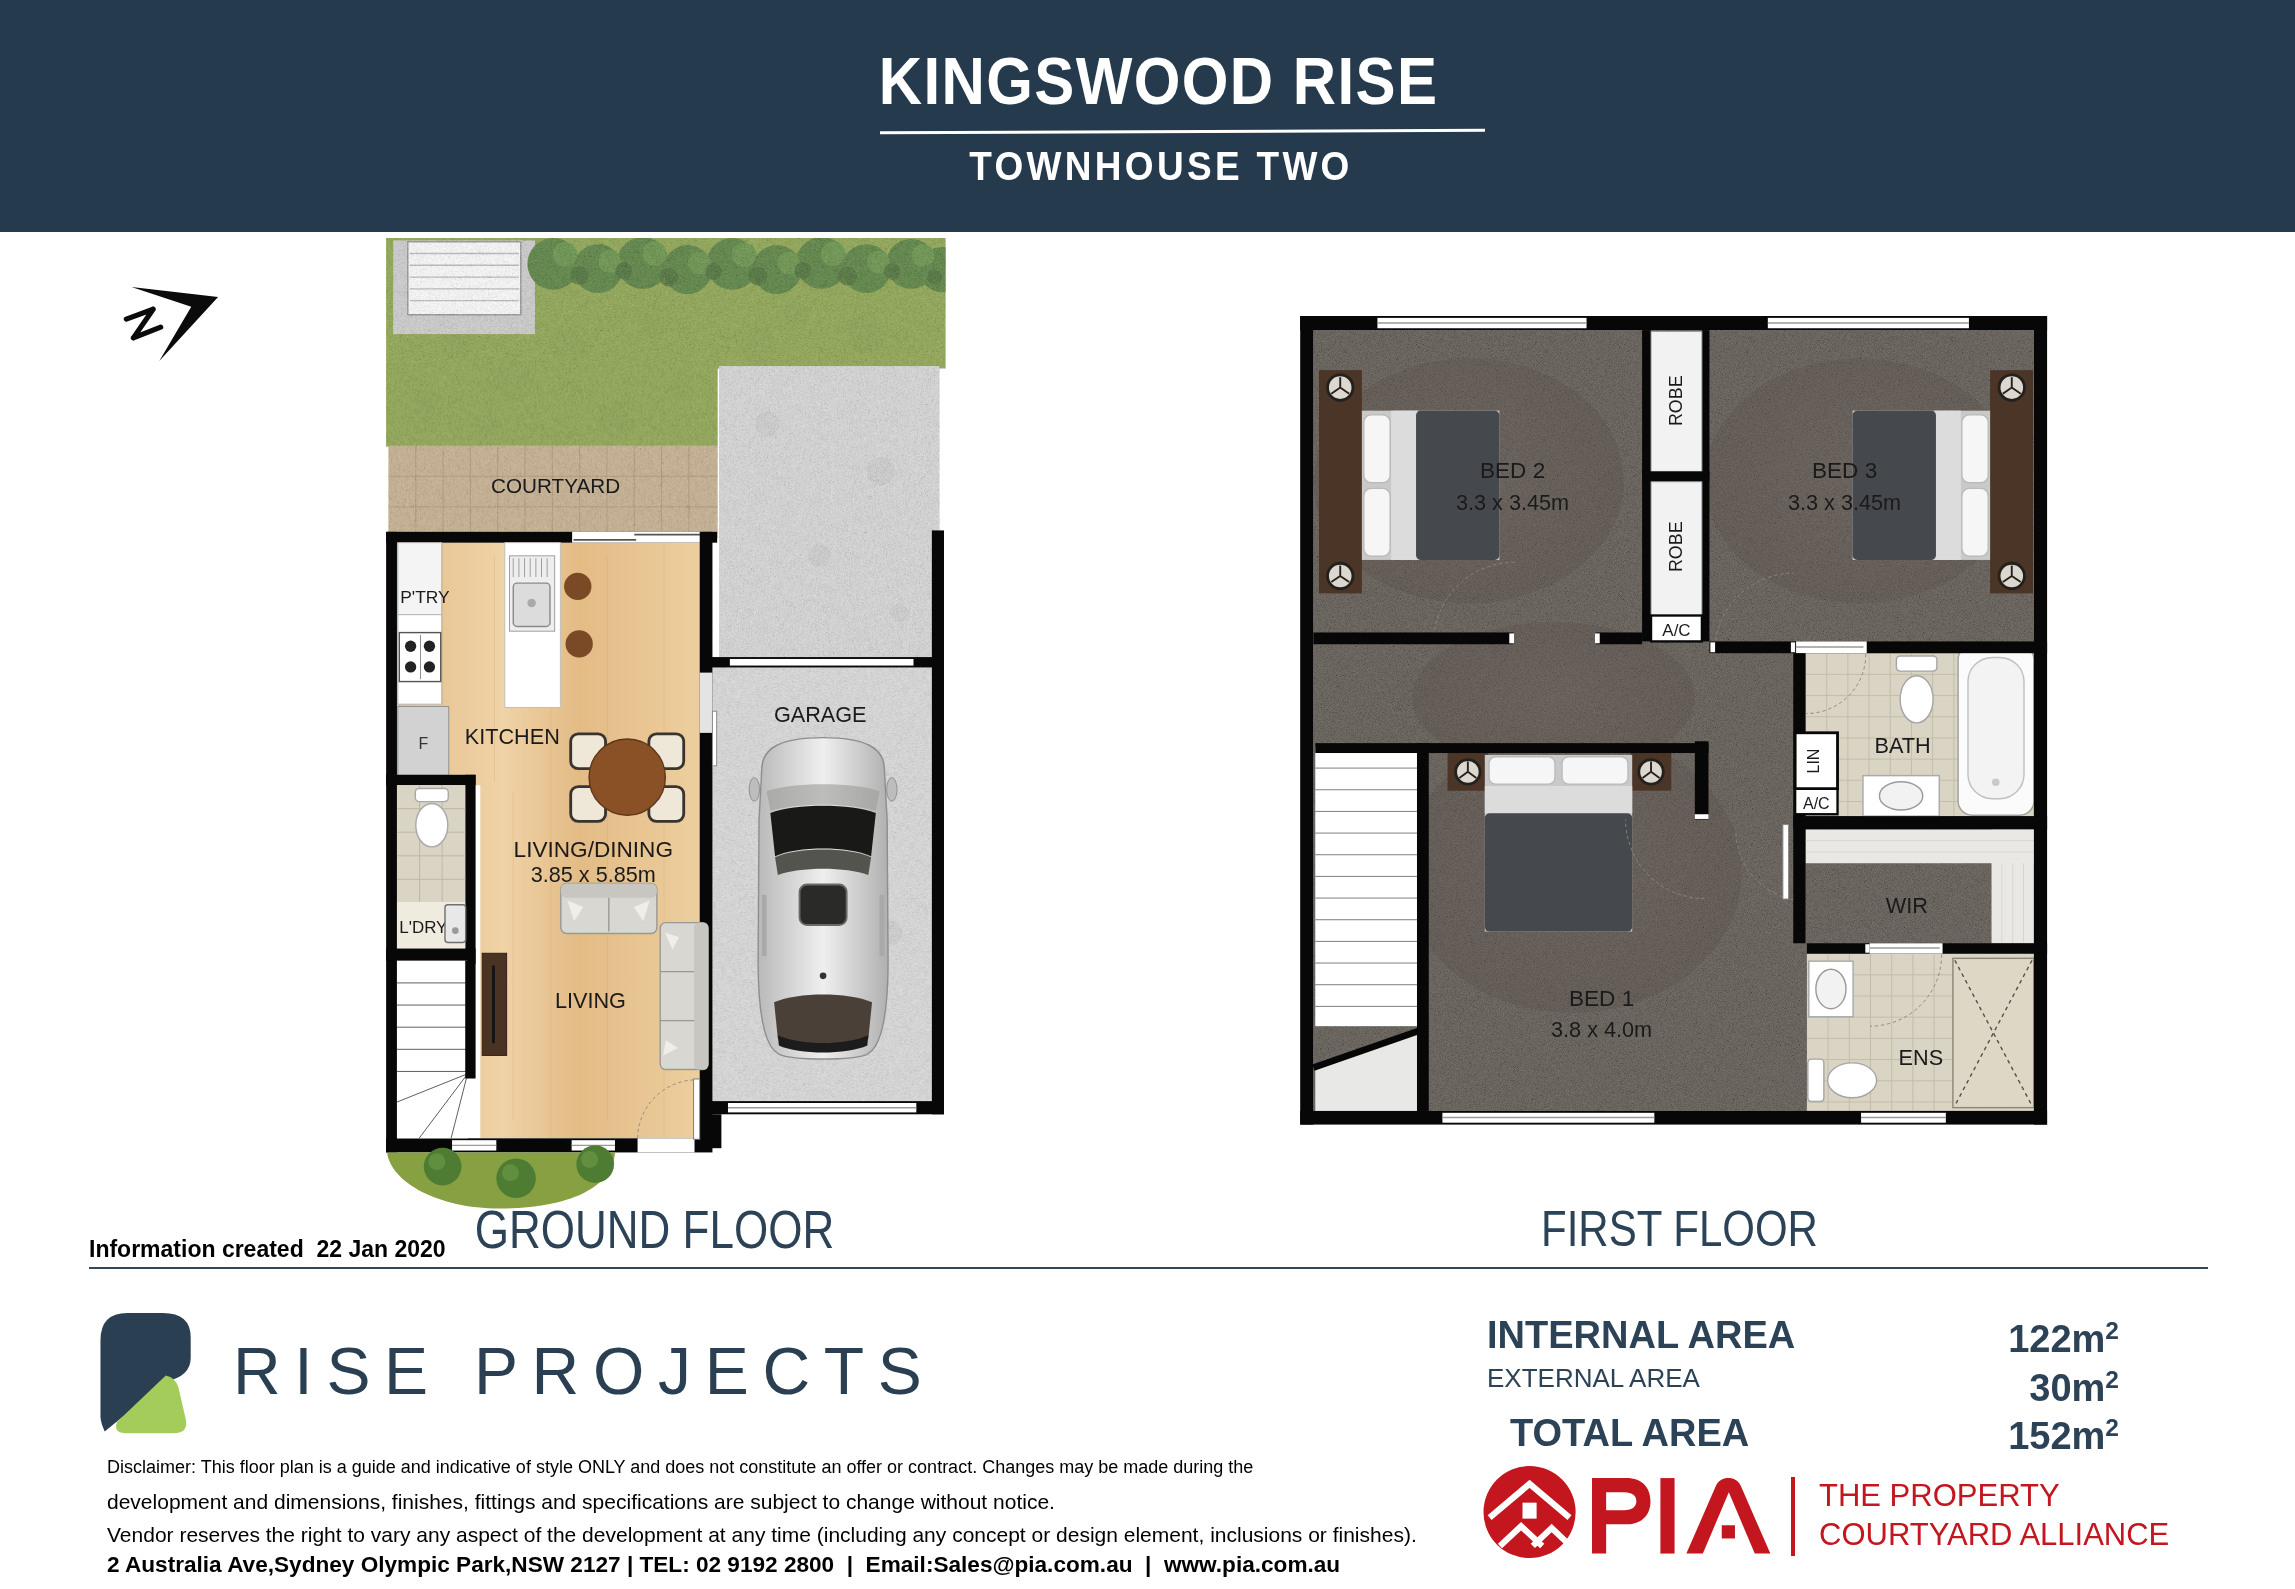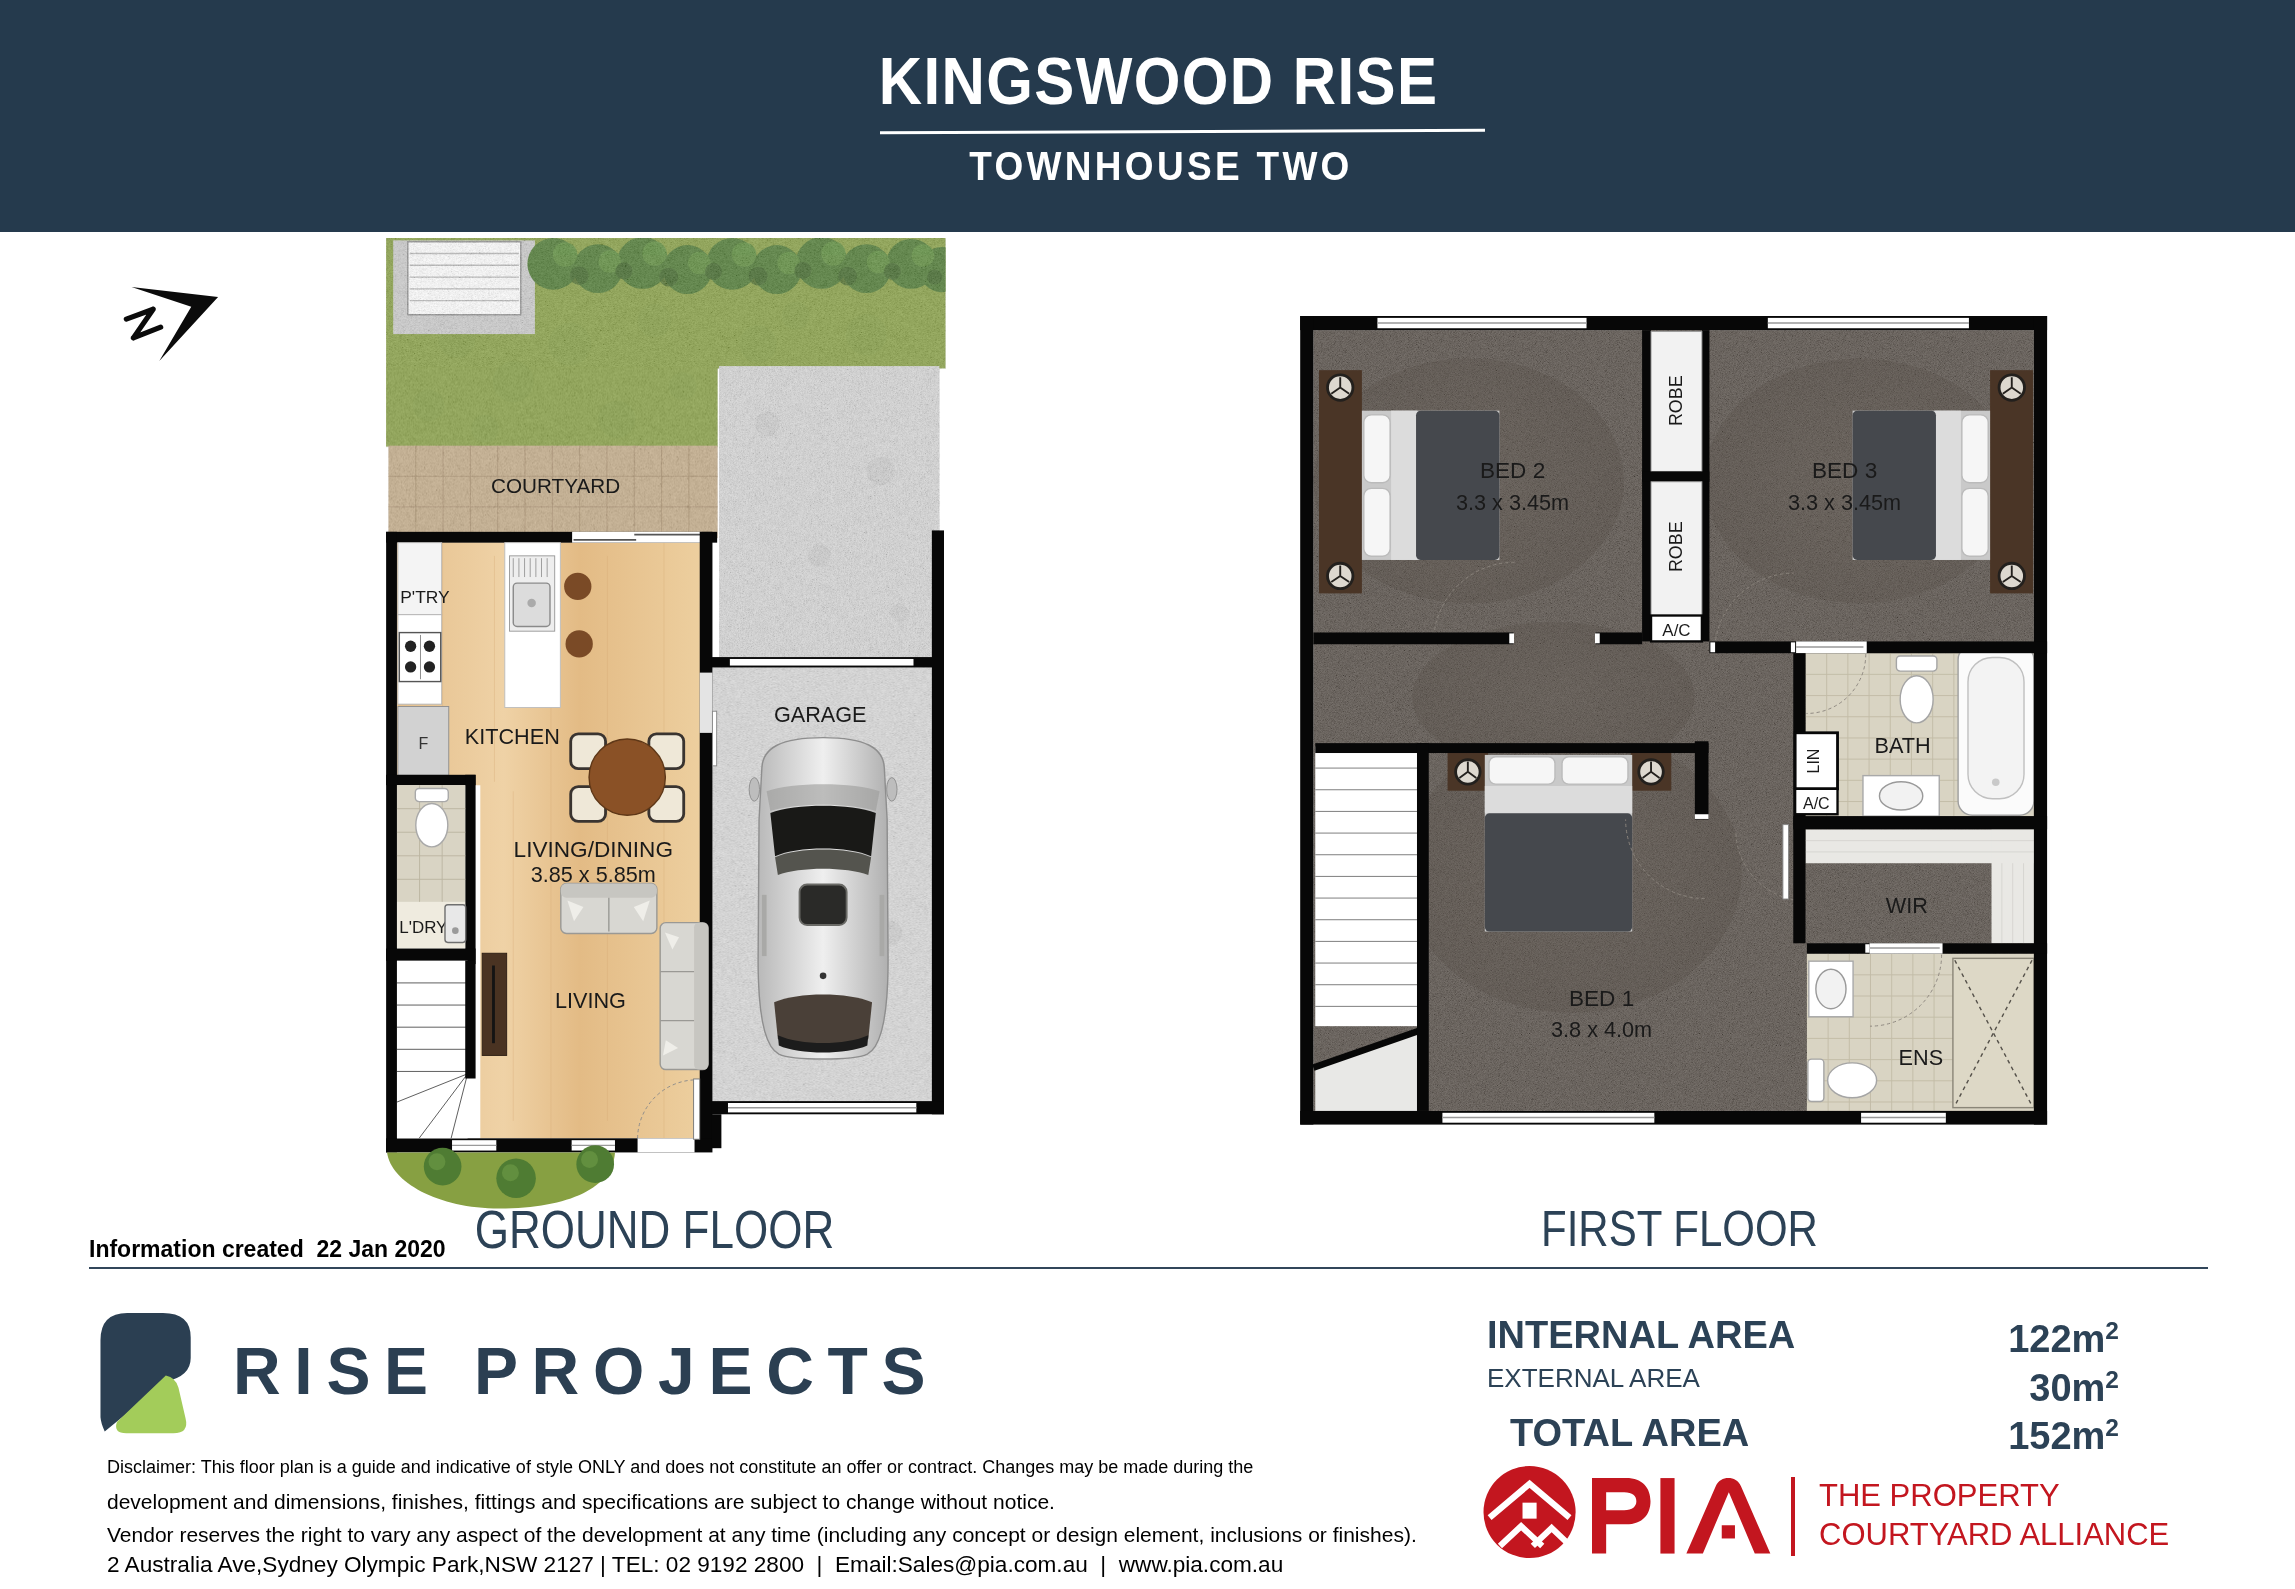--- a/index.html
+++ b/index.html
@@ -625,29 +625,29 @@
 
 <div class="abs" style="left:89px;top:1236px;font-size:23px;font-weight:bold;color:#000;">Information created&nbsp;&nbsp;22 Jan 2020</div>
 
 <div class="abs" style="left:89px;top:1267px;width:2119px;height:1.9px;background:#31465a;"></div>
 
 <svg class="abs" style="left:100px;top:1313px;" width="94" height="125" viewBox="0 0 200 266">
   <path d="M58,0 L134,0 Q193,0 193,52 L193,96 Q193,135 140,146 L10,252 Q2,235 1,222 L1,58 Q1,0 58,0 Z" fill="#2b3f52"></path>
   <path d="M140,133 Q161,137 167,159 L182,224 Q190,256 156,256 L56,256 Q28,256 36,232 Z" fill="#a3cc5a"></path>
 </svg>
 
-<div class="abs" style="left:233px;top:1333px;font-size:66px;font-weight:bold;color:#2b3f52;letter-spacing:13.7px;">RISE PROJECTS</div>
+<div class="abs" style="left:233px;top:1333px;font-size:66px;font-weight:normal;color:#2b3f52;letter-spacing:13.7px;">RISE PROJECTS</div>
 
 <div class="abs" style="left:107px;top:1457px;font-size:18px;color:#000;">Disclaimer: This floor plan is a guide and indicative of style ONLY and does not constitute an offer or contract. Changes may be made during the</div>
 
 <div class="abs" style="left:107px;top:1490px;font-size:21px;color:#000;">development and dimensions, finishes, fittings and specifications are subject to change without notice.</div>
 
 <div class="abs" style="left:107px;top:1523px;font-size:21px;color:#000;">Vendor reserves the right to vary any aspect of the development at any time (including any concept or design element, inclusions or finishes).</div>
 
-<div class="abs" style="left:107px;top:1552px;font-size:22.6px;font-weight:normal;color:#000;letter-spacing:0px;">2 Australia Ave,Sydney Olympic Park,NSW 2127 | TEL: 02 9192 2800&nbsp;&nbsp;|&nbsp;&nbsp;Email:Sales@pia.com.au&nbsp;&nbsp;|&nbsp;&nbsp;www.pia.com.au</div>
+<div class="abs" style="left:107px;top:1552px;font-size:22.6px;font-weight:bold;color:#000;letter-spacing:0px;">2 Australia Ave,Sydney Olympic Park,NSW 2127 | TEL: 02 9192 2800&nbsp;&nbsp;|&nbsp;&nbsp;Email:Sales@pia.com.au&nbsp;&nbsp;|&nbsp;&nbsp;www.pia.com.au</div>
 
 <div class="abs navy" style="left:1487px;top:1314px;font-size:38px;font-weight:bold;">INTERNAL AREA</div>
 <div class="abs navy" style="left:1836px;top:1317px;width:283px;text-align:right;font-size:38px;font-weight:bold;">122m<span style="font-size:24.5px;vertical-align:13px;">2</span></div>
 
 <div class="abs navy" style="left:1487px;top:1363px;font-size:26px;font-weight:normal;">EXTERNAL AREA</div>
 <div class="abs navy" style="left:1836px;top:1366px;width:283px;text-align:right;font-size:38px;font-weight:bold;">30m<span style="font-size:24.5px;vertical-align:13px;">2</span></div>
 
 <div class="abs navy" style="left:1510px;top:1412px;font-size:38px;font-weight:bold;">TOTAL AREA</div>
 <div class="abs navy" style="left:1836px;top:1414px;width:283px;text-align:right;font-size:38px;font-weight:bold;">152m<span style="font-size:24.5px;vertical-align:13px;">2</span></div>
 

